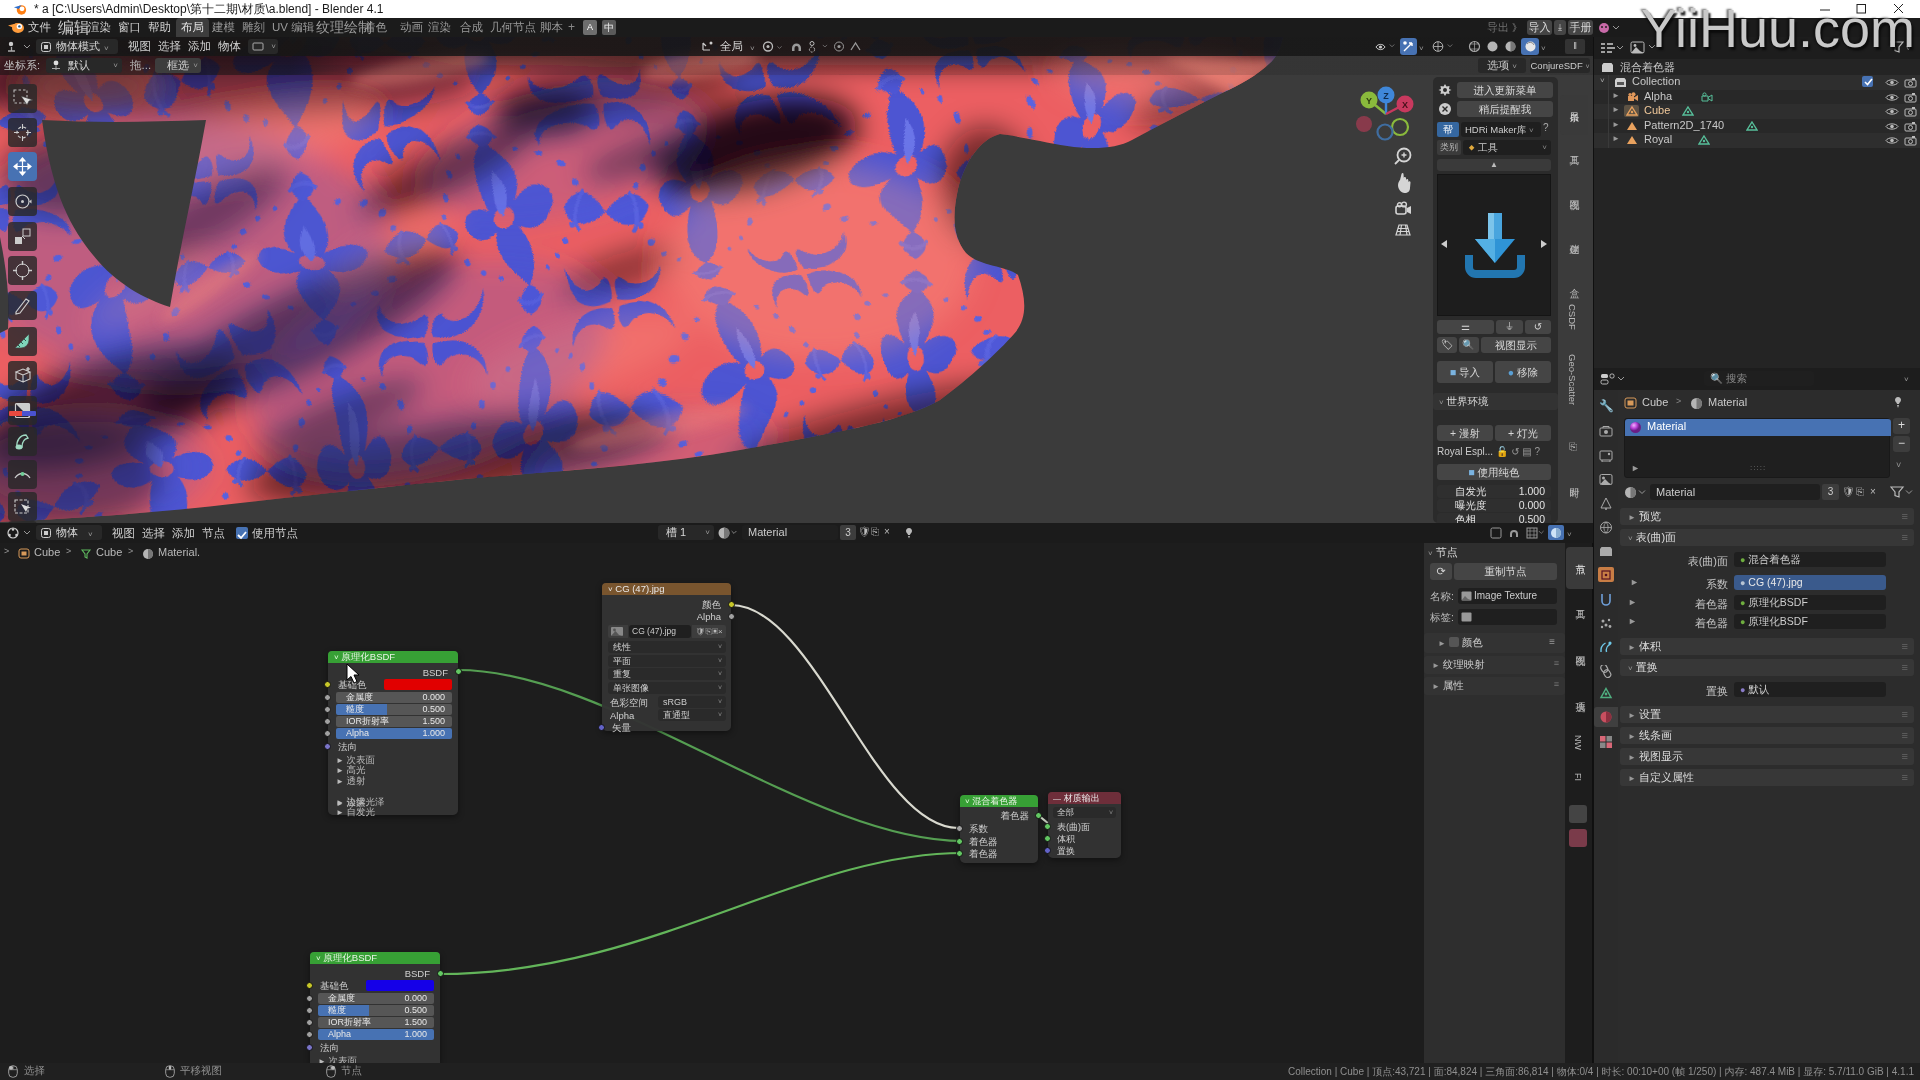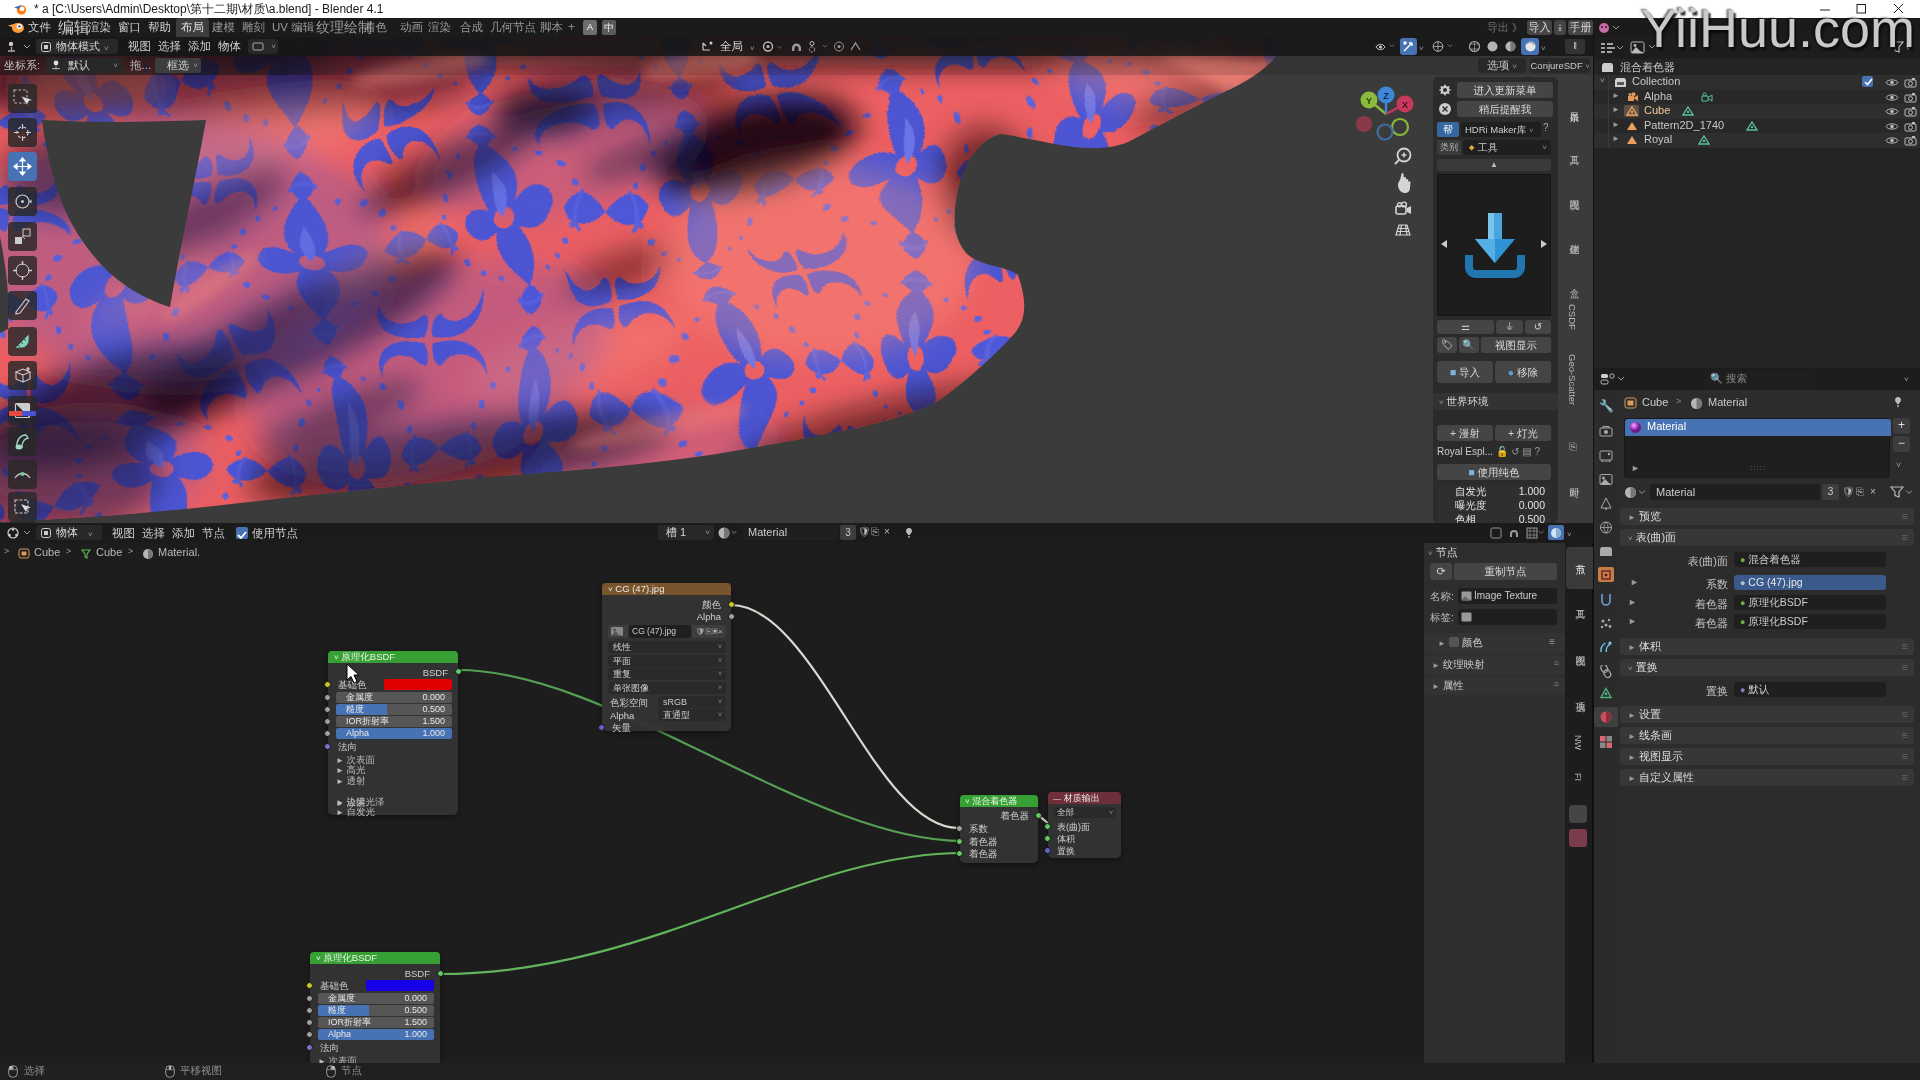--- a/index.html
+++ b/index.html
@@ -989,16 +989,17 @@
         <path d="M5 0.7 v4 M0.7 4.7 h8.6" stroke="#999" stroke-width="0.8"></path>
         <rect x="3.8" y="1" width="2.4" height="3.7" rx="1.1" fill="#bbb"></rect>
       </svg>
   <span class="abs" style="left:180px;top:1px">平移视图</span>
   <svg class="abs" style="left:326px;top:2px" width="10" height="13" viewBox="0 0 10 13">
         <rect x="0.7" y="0.7" width="8.6" height="11.6" rx="4" fill="none" stroke="#999"></rect>
         <path d="M5 0.7 v4 M0.7 4.7 h8.6" stroke="#999" stroke-width="0.8"></path>
         <rect x="5" y="1" width="4" height="3.7" rx="1.8" fill="#bbb"></rect>
       </svg>
   <span class="abs" style="left:341px;top:1px">节点</span>
+  <span class="abs" style="right:6px;top:2px;font-size:10px">Collection | Cube | 顶点:43,721 | 面:84,824 | 三角面:86,814 | 物体:0/4 | 时长: 00:10+00 (帧 1/250) | 内存: 487.4 MiB | 显存: 5.7/11.0 GiB | 4.1.1</span>
 </div>
 
 <div class="abs" id="wm">YiiHuu.com</div>
 
 </div>
 </body></html>

